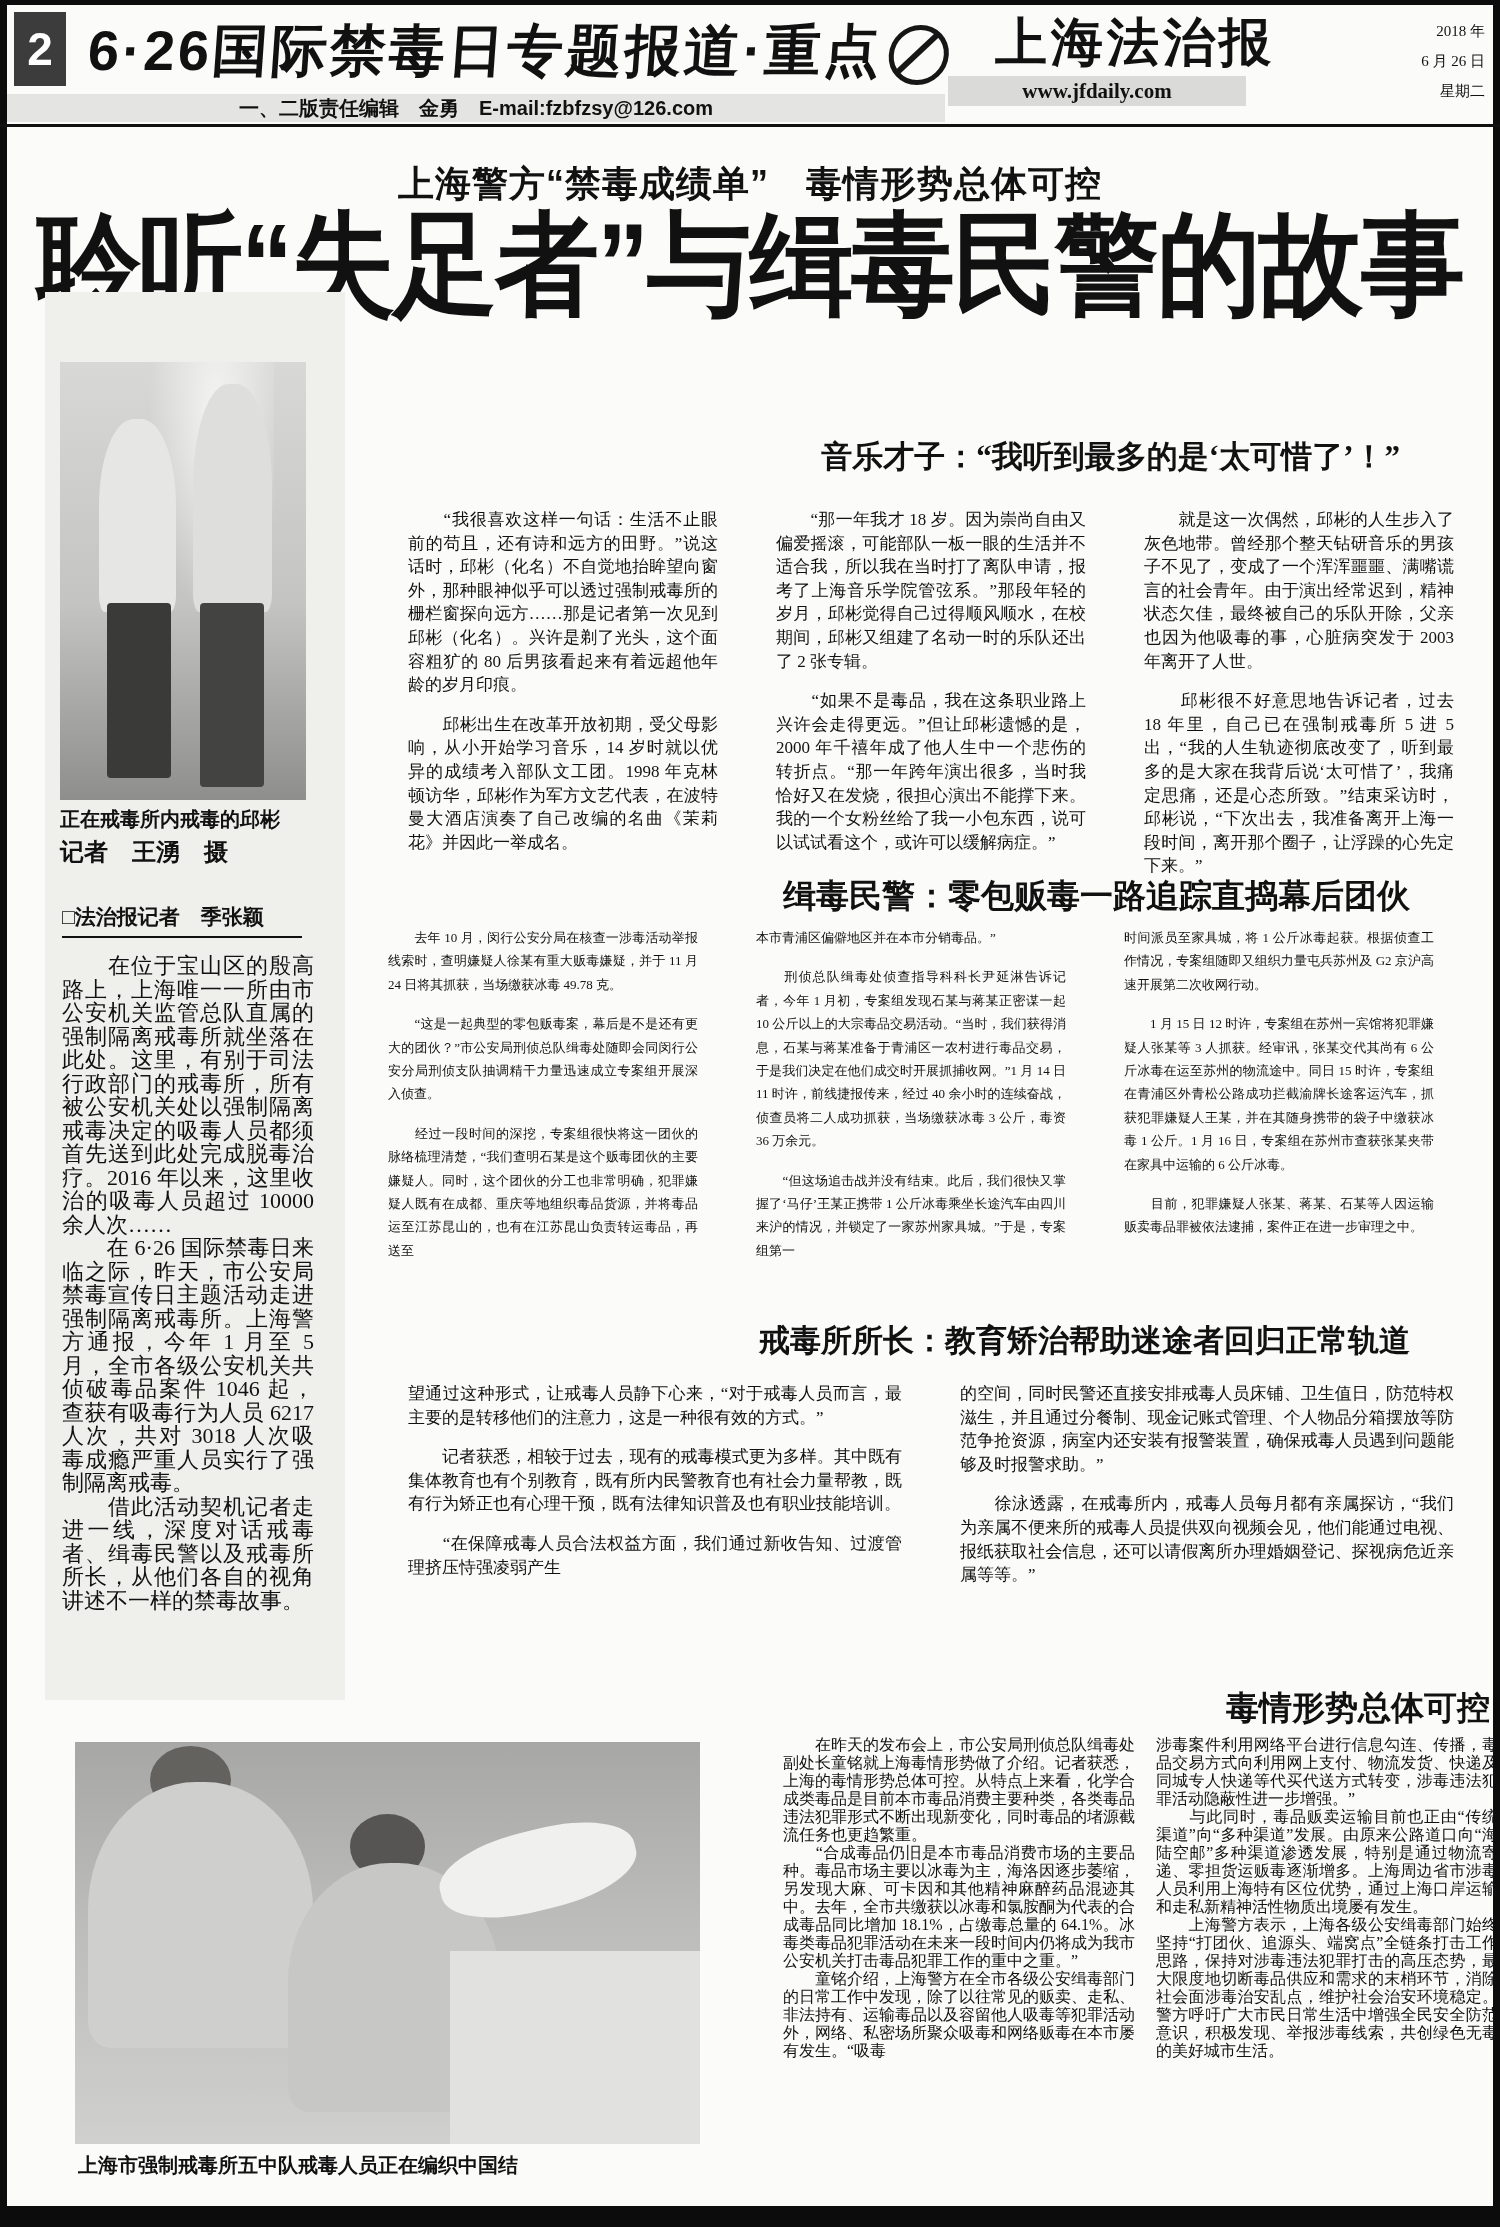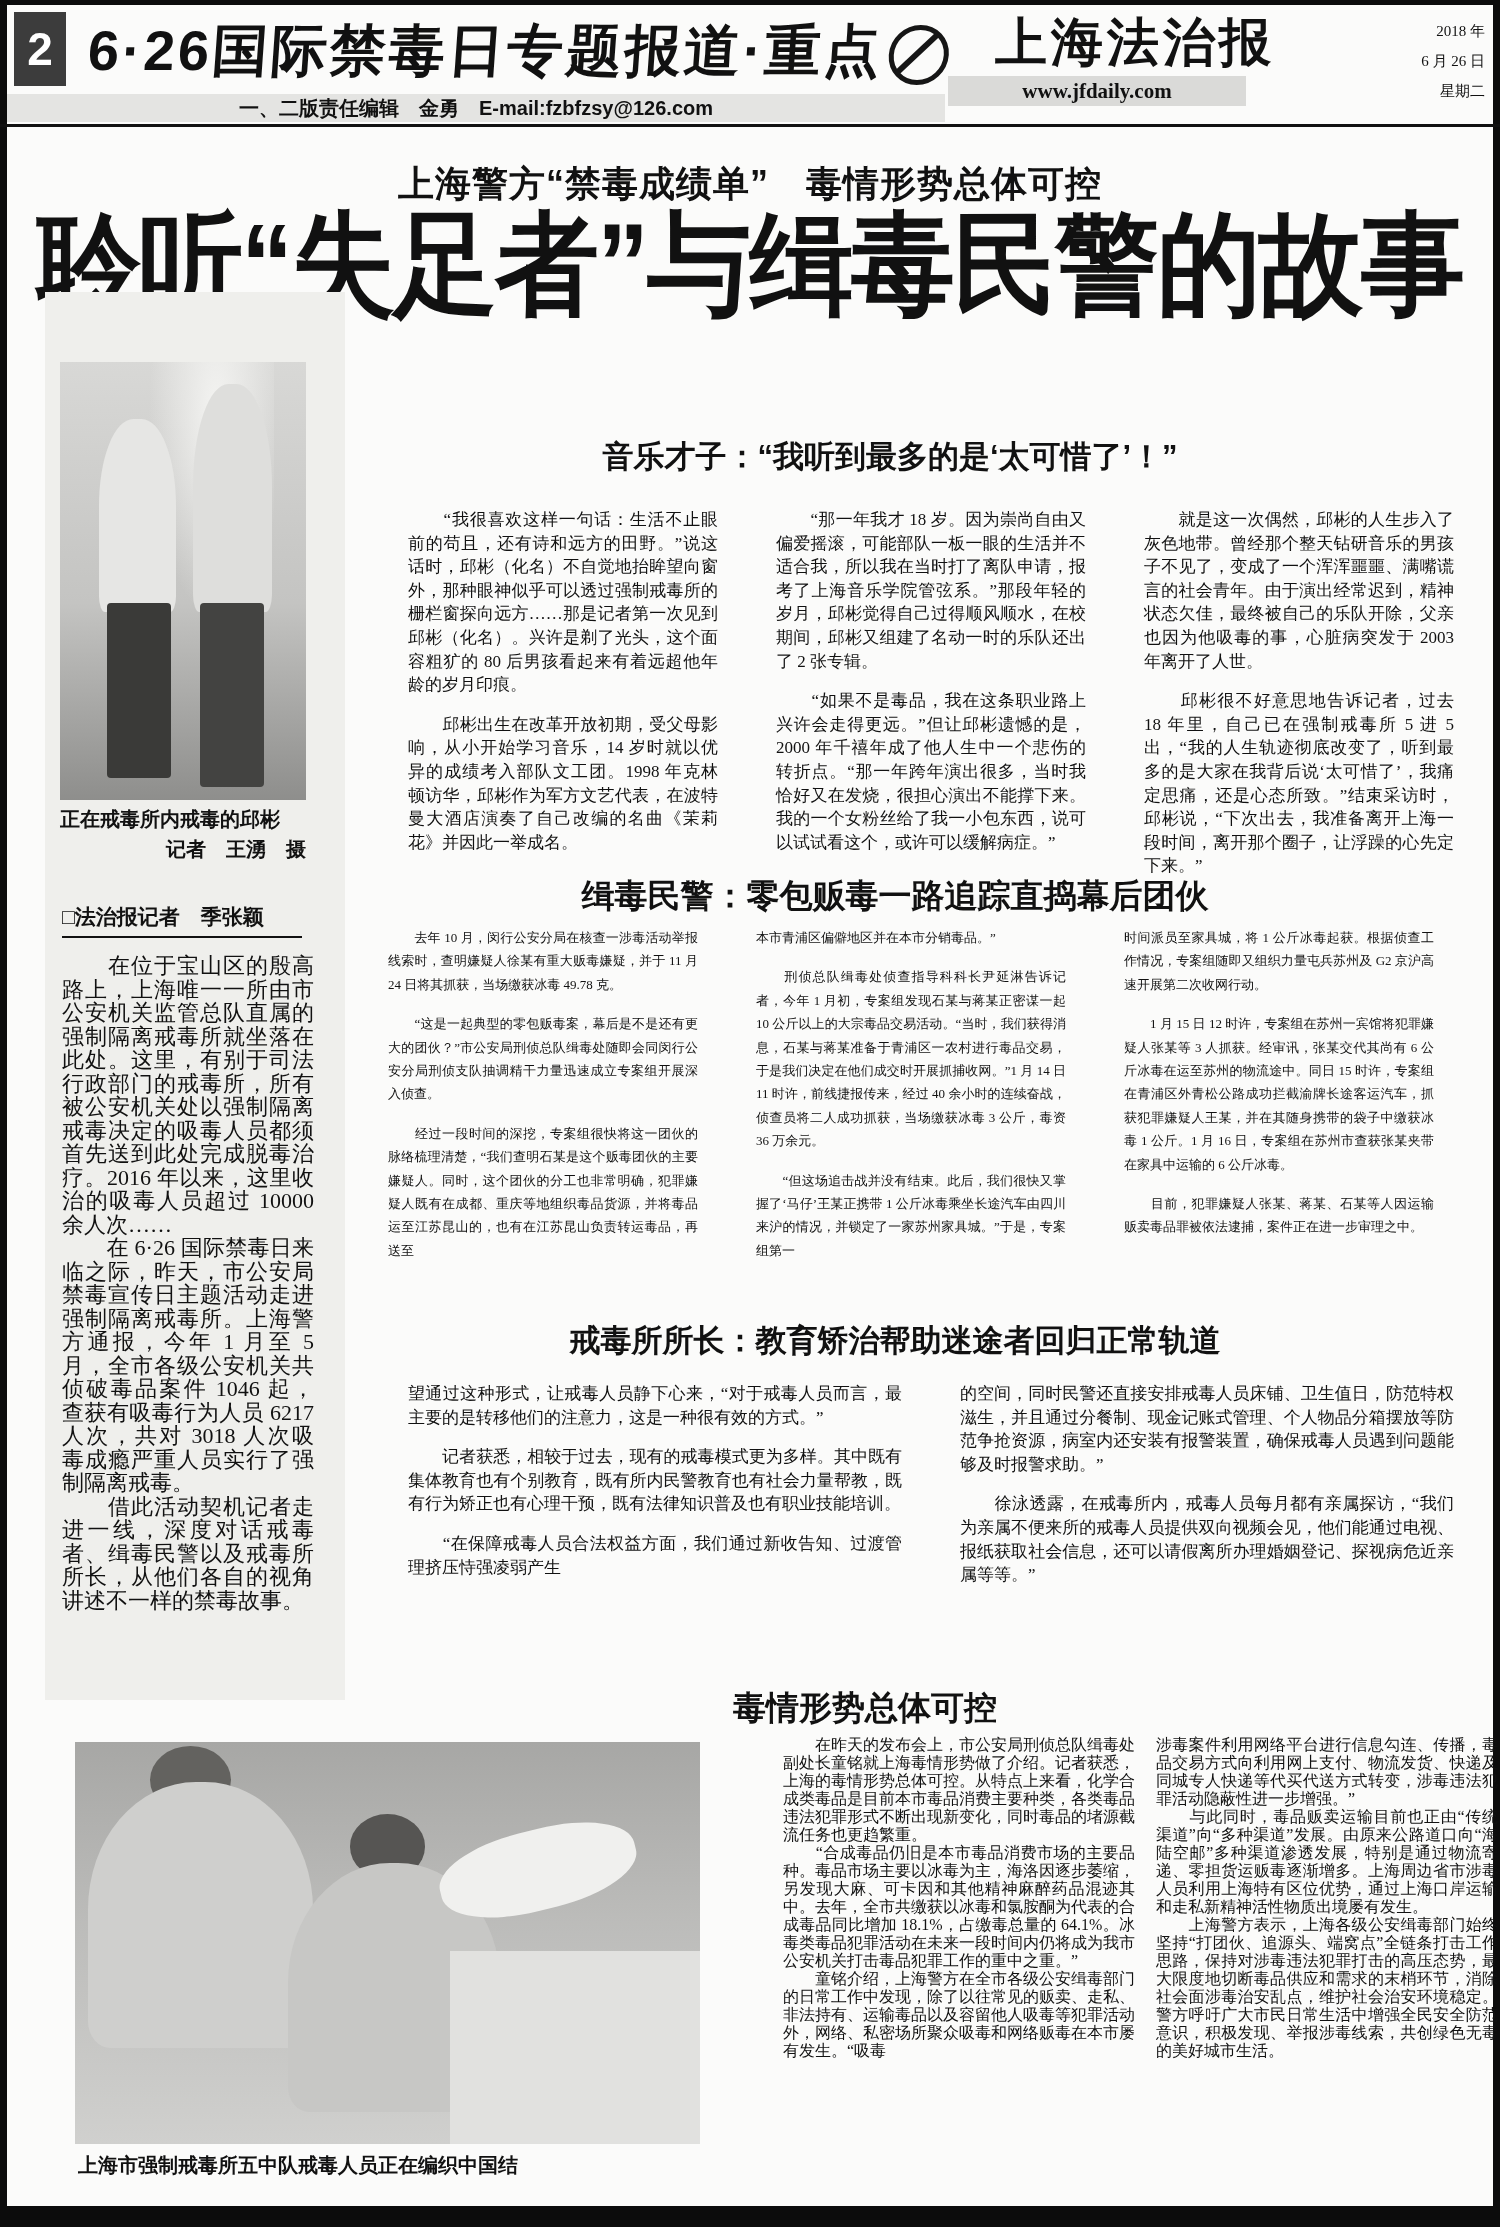--- a/index.html
+++ b/index.html
@@ -47,29 +47,29 @@
         background:radial-gradient(ellipse at 55% 25%,#f4f4f2 0%,rgba(244,244,242,0) 68%);}
   .photo1 .f1t{position:absolute;left:16%;top:13%;width:31%;height:44%;background:#e6e6e4;
         border-radius:45% 45% 8% 8%;}
   .photo1 .f1l{position:absolute;left:19%;top:55%;width:26%;height:40%;background:#3a3a38;
         border-radius:4px;}
   .photo1 .f2t{position:absolute;left:54%;top:5%;width:32%;height:52%;background:#dededc;
         border-radius:45% 45% 8% 8%;}
   .photo1 .f2l{position:absolute;left:57%;top:55%;width:26%;height:42%;background:#434341;
         border-radius:4px;}
   .cap1{left:60px;top:806px;width:246px;font-weight:bold;font-size:20px;}
-  .cap2{left:60px;top:836px;width:246px;font-weight:bold;font-size:20px;text-align:right;}
+  .cap2{left:60px;top:836px;width:246px;font-weight:bold;font-size:24px;}
   .byline{left:62px;top:903px;width:252px;font-weight:bold;font-size:21px;
           font-family:"Liberation Sans",sans-serif;}
   .byrule{left:62px;top:936px;width:240px;height:2px;background:#111;}
   .sidetext{left:62px;top:954px;width:252px;font-size:22px;line-height:23.5px;
             text-align:justify;}
   .sidetext p{margin:0;}
   
-  .stitle{font-family:Liberation Sans, sans-serif;font-weight:900;text-align:center;}
+  .stitle{font-family:Liberation Serif, serif;font-weight:900;text-align:right;}
   .t1{left:380px;top:436px;width:1020px;font-size:31px;}
   .t2{left:380px;top:874px;width:1030px;font-size:33px;}
   .t3{left:380px;top:1320px;width:1030px;font-size:31px;}
   .t4{left:240px;top:1686px;width:1250px;font-size:33px;}
   .cols{display:flex;gap:26px;text-align:justify;}
   .cols .col{flex:1;}
   .cols p{margin:16px;}
   .c1{left:392px;top:492px;width:1078px;height:362px;font-size:17px;line-height:23.6px;}
   .c2{left:372px;top:910px;width:1078px;height:400px;font-size:13px;line-height:23.4px;}
   .c3{left:392px;top:1366px;width:1078px;height:300px;font-size:17px;line-height:23.6px;}

